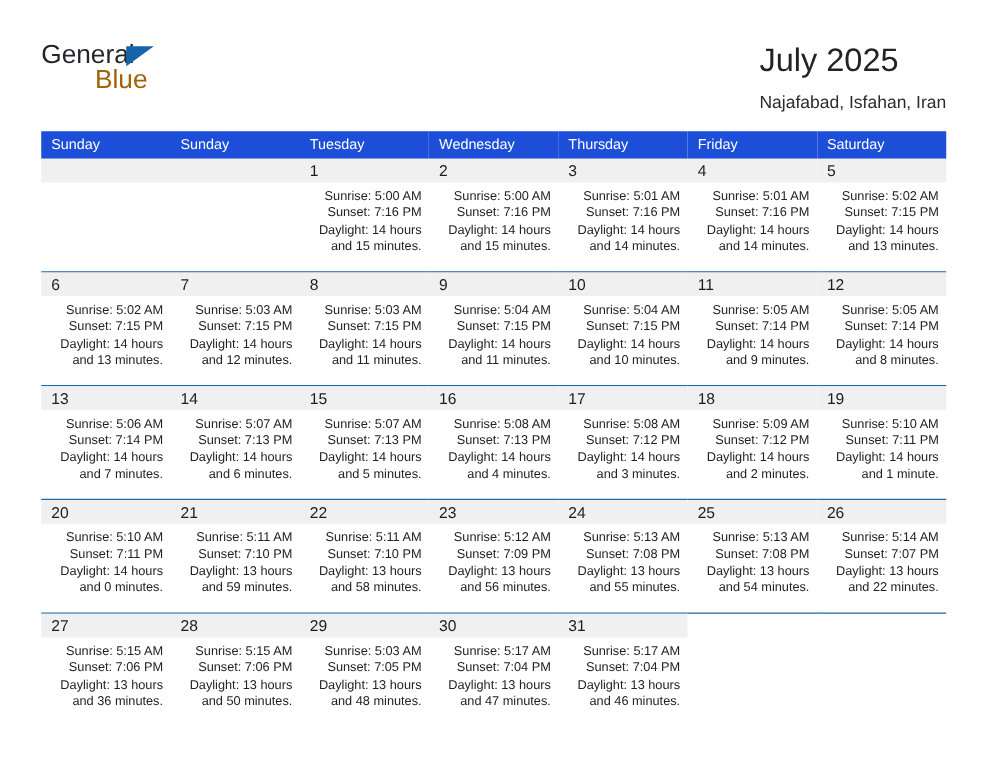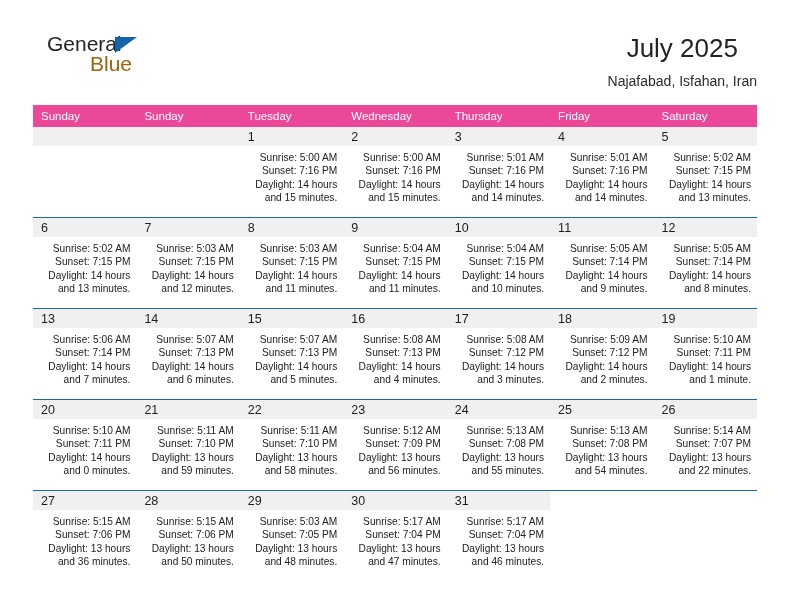--- a/index.html
+++ b/index.html
@@ -13,21 +13,21 @@
     position: relative;
     width: 792px;
     height: 612px;
     background: #ffffff;
     overflow: hidden;
   }
 
   
   .header {
     position: absolute;
-    left: 47px;
+    left: 33px;
     top: 32px;
     right: 35px;
     height: 60px;
   }
   .logo {
     position: absolute;
     left: 0;
     top: 0;
     width: 200px;
     height: 52px;
@@ -57,21 +57,21 @@
     font-size: 21px;
     color: #a16207;
     font-family: "Liberation Sans", sans-serif;
     margin-left: 12px;
   }
 
   .title-block {
     position: absolute;
     right: 0;
     top: 0;
-    text-align: center;
+    text-align: left;
   }
   .cal-title {
     font-size: 26px;
     color: #232323;
     font-weight: normal;
     line-height: 32px;
     white-space: nowrap;
   }
   .cal-subtitle {
     font-size: 14px;
@@ -86,21 +86,21 @@
     position: absolute;
     left: 33px;
     top: 105px;
     width: 724px;
     border-collapse: collapse;
     table-layout: fixed;
   }
   .calendar col { width: 103.43px; }
 
   .calendar thead th {
-    background: #ec4899;
+    background: #1d4ed8;
     color: #ffffff;
     font-size: 11.5px;
     font-weight: normal;
     text-align: left;
     padding: 5px 0 5px 8px;
     height: 22px;
     vertical-align: middle;
   }
 
   .week-row > td {

